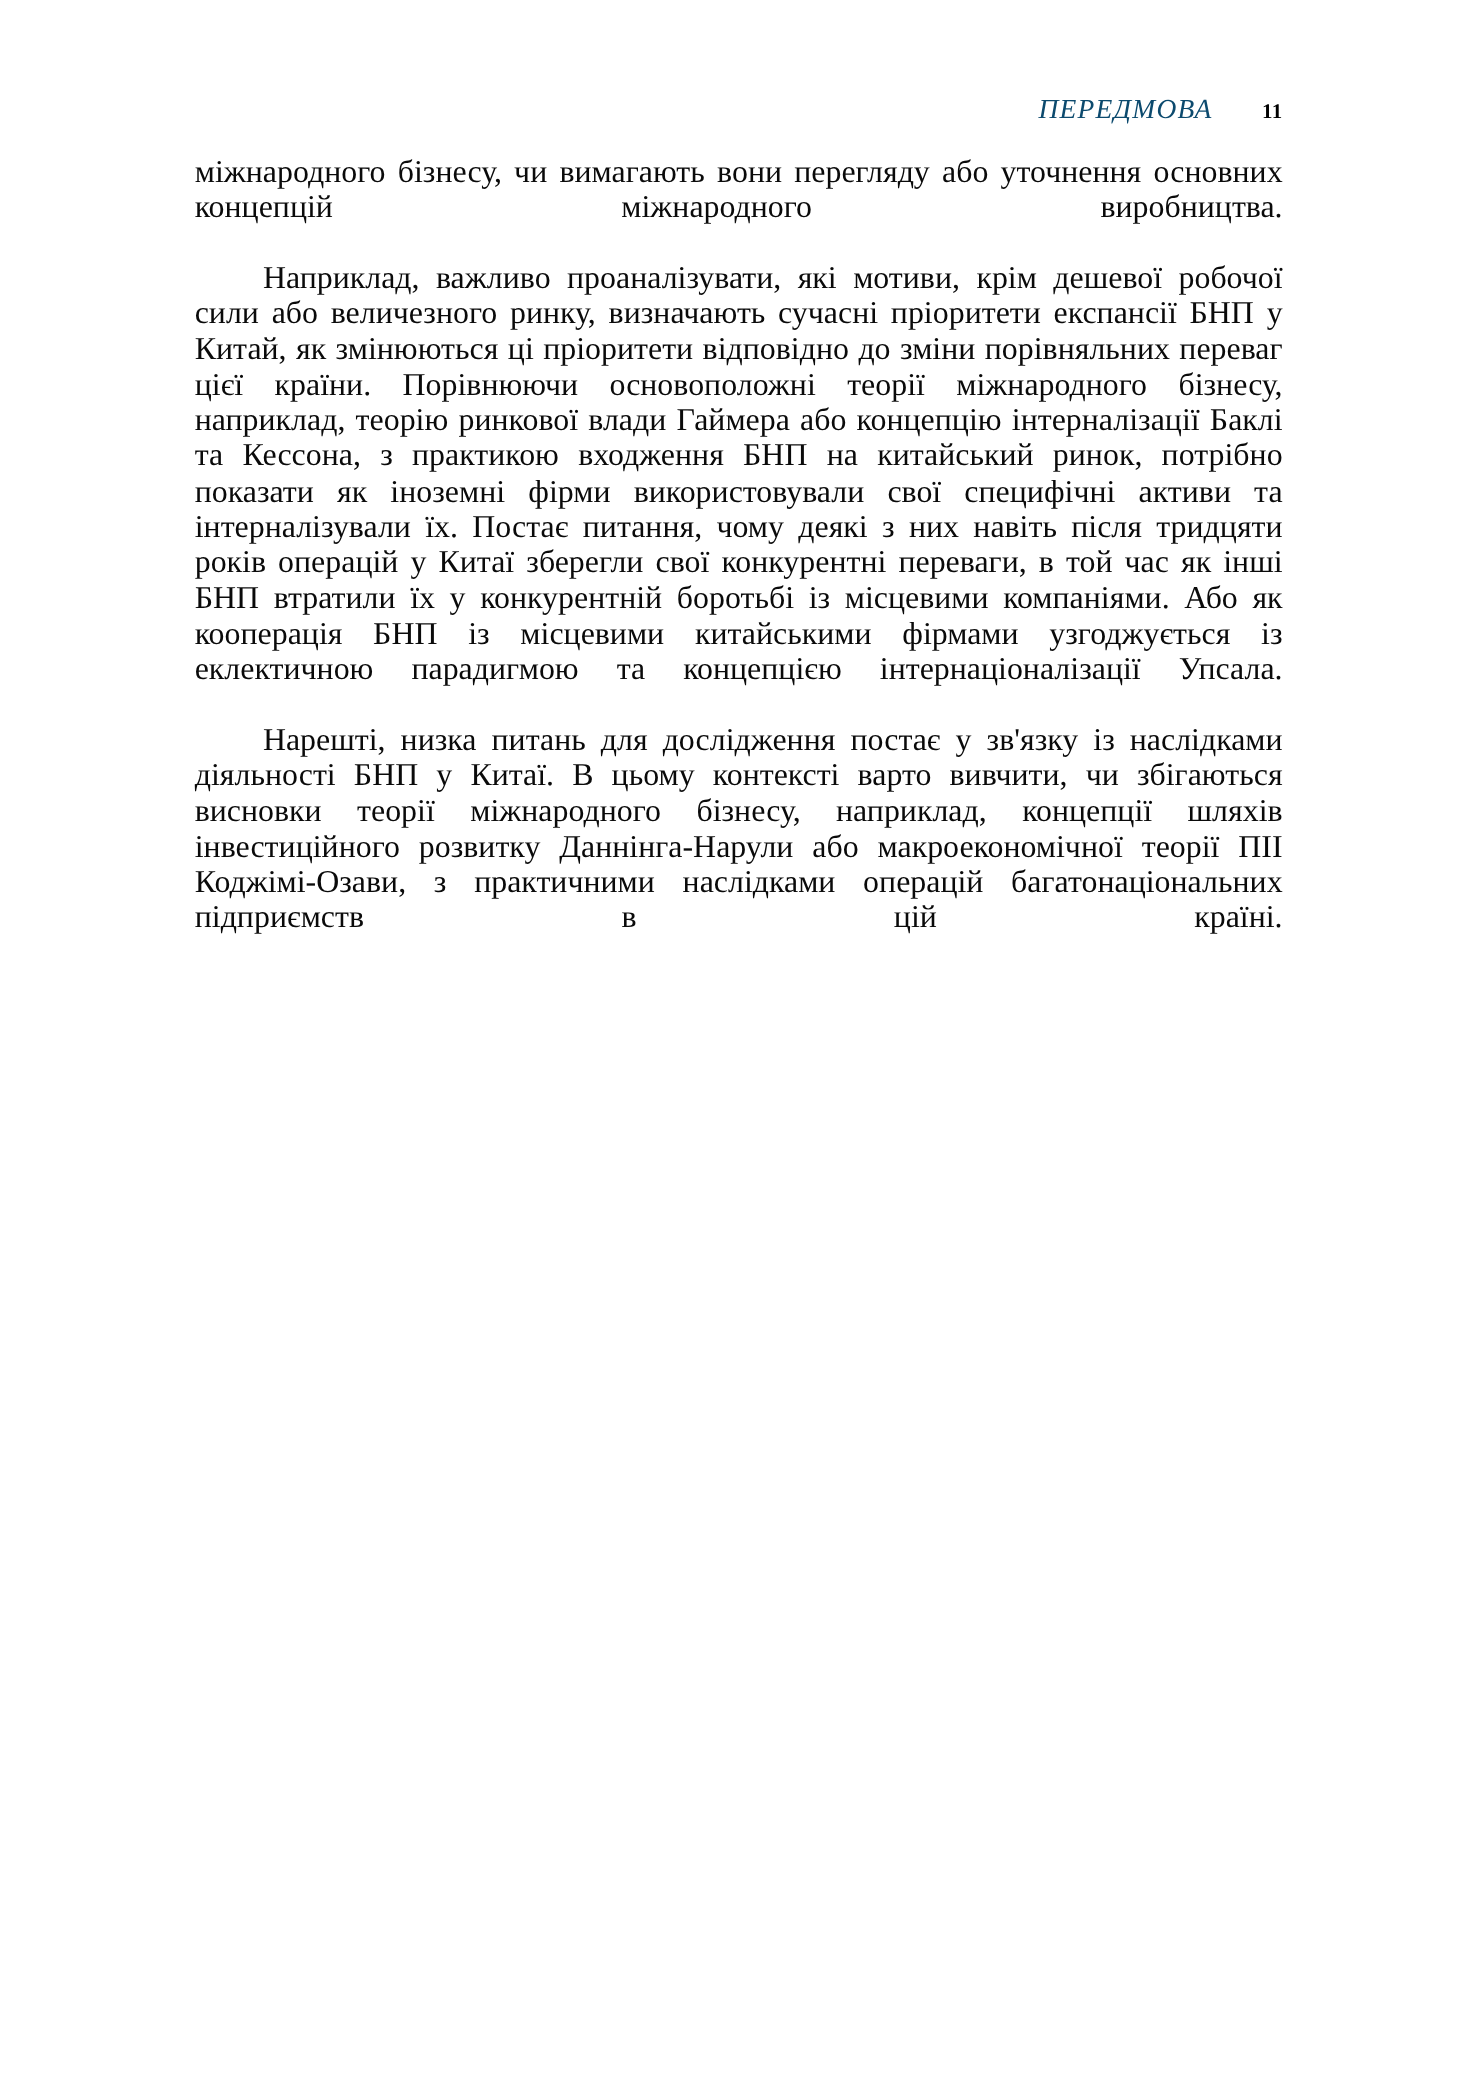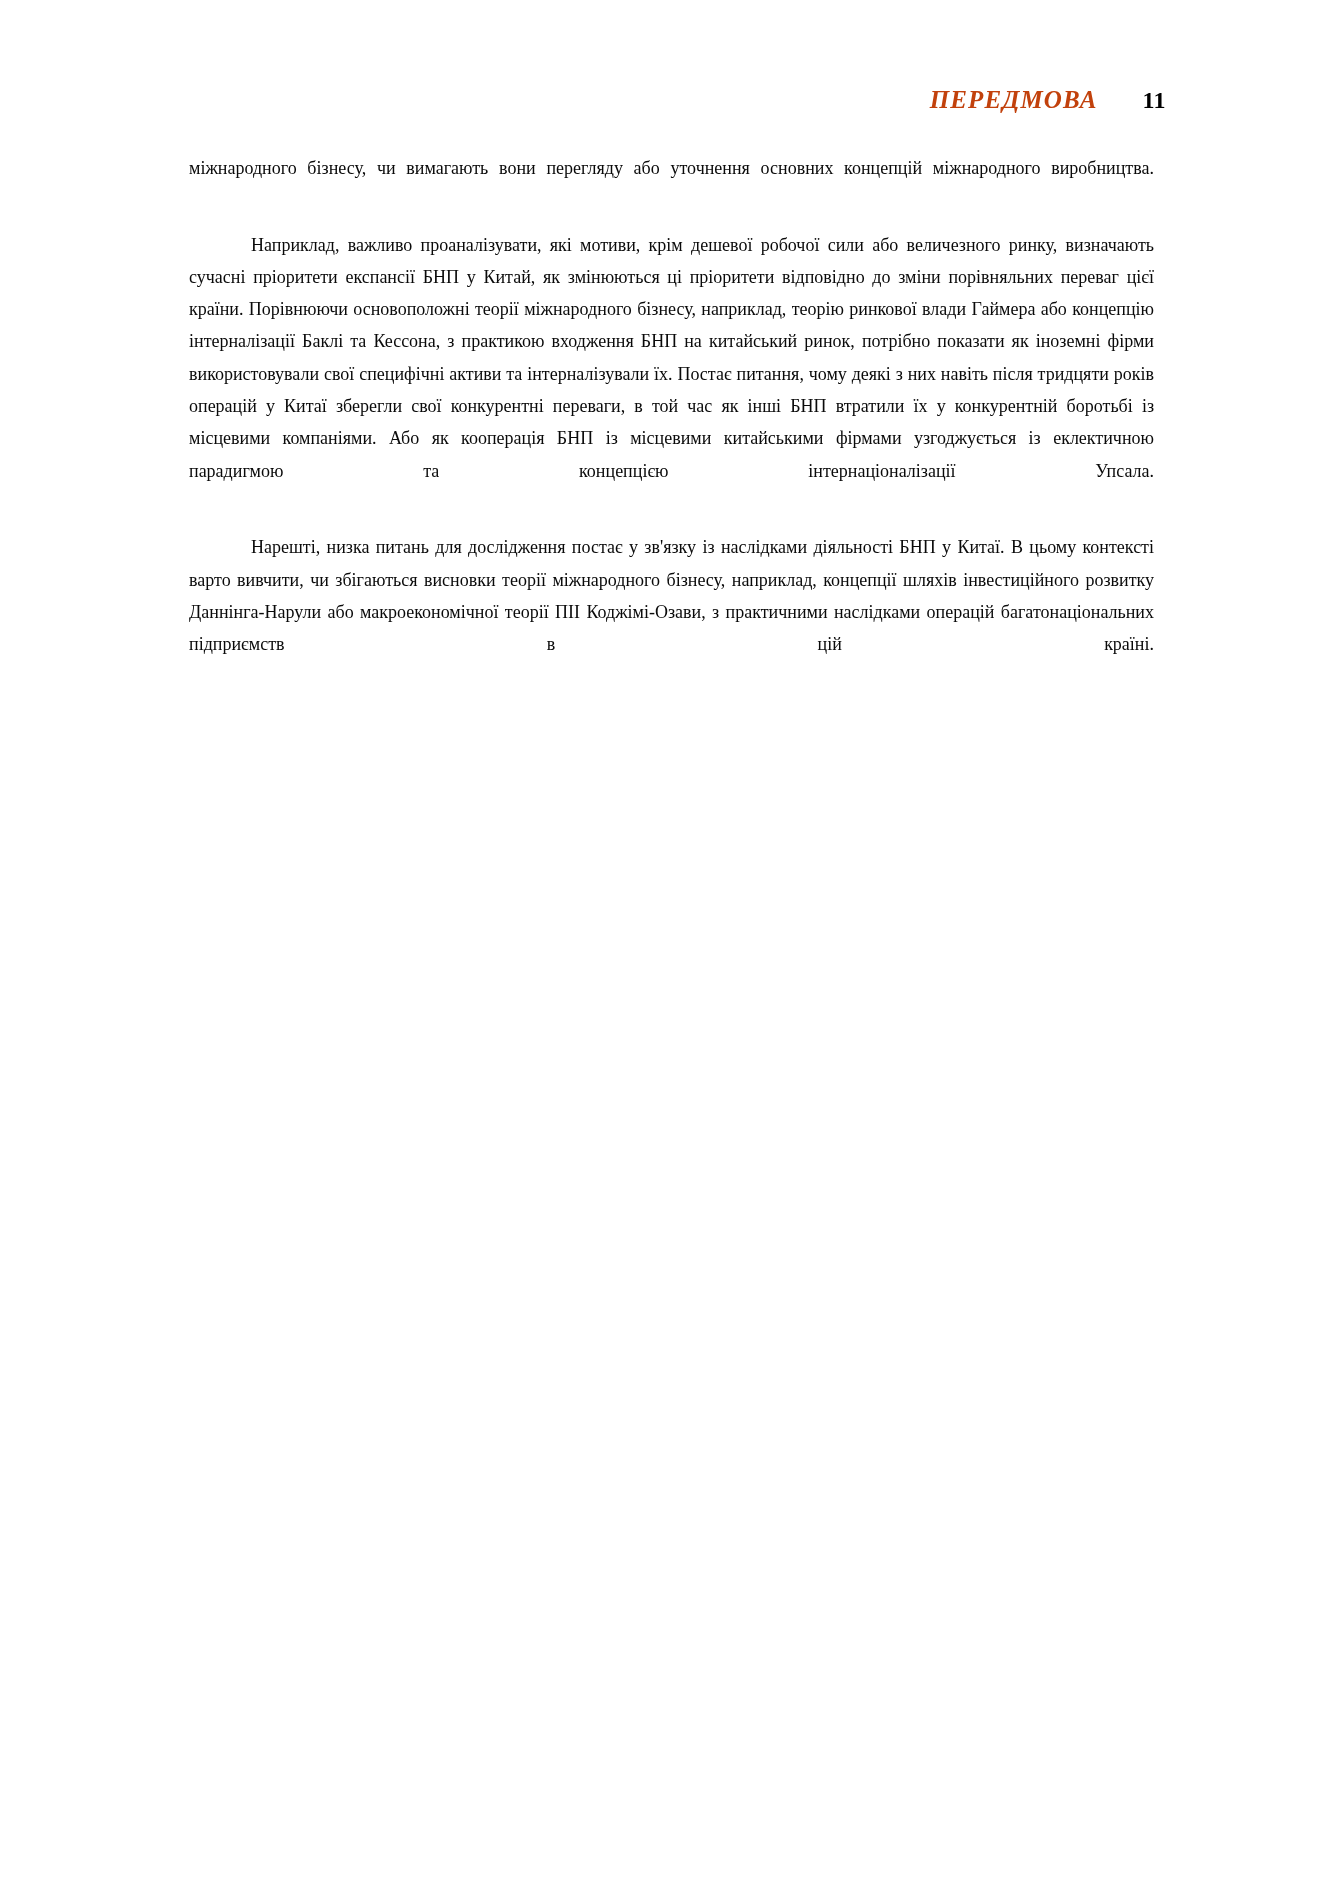--- a/index.html
+++ b/index.html
@@ -29,46 +29,46 @@
     width: 989px;
     height: 34px;
     display: flex;
     align-items: baseline;
     justify-content: flex-end;
     white-space: nowrap;
   }
 
   .running-head-title {
     font-style: italic;
-    font-weight: 700;
+    font-weight: 400;
     font-size: 25px;
     letter-spacing: 1.1px;
-    color: #c2410c;
+    color: #0c4a6e;
     text-align: center;
   }
 
   .running-head-folio {
     font-weight: 700;
-    font-size: 24px;
+    font-size: 19px;
     color: #000000;
     margin-left: 45px;
     letter-spacing: 0.4px;
   }
 
   
   .text-block {
     position: absolute;
     top: 140px;
     left: 177px;
     width: 989px;
   }
 
   .paragraph {
-    margin: 12px;
-    font-size: 18px;
+    margin: 0;
+    font-size: 29px;
     line-height: 32.3px;
     text-align: justify;
     text-justify: inter-word;
     hyphens: manual;
     -webkit-hyphens: manual;
     word-spacing: 0.2px;
     color: #0a0a0a;
   }
 
   .paragraph.indented {

